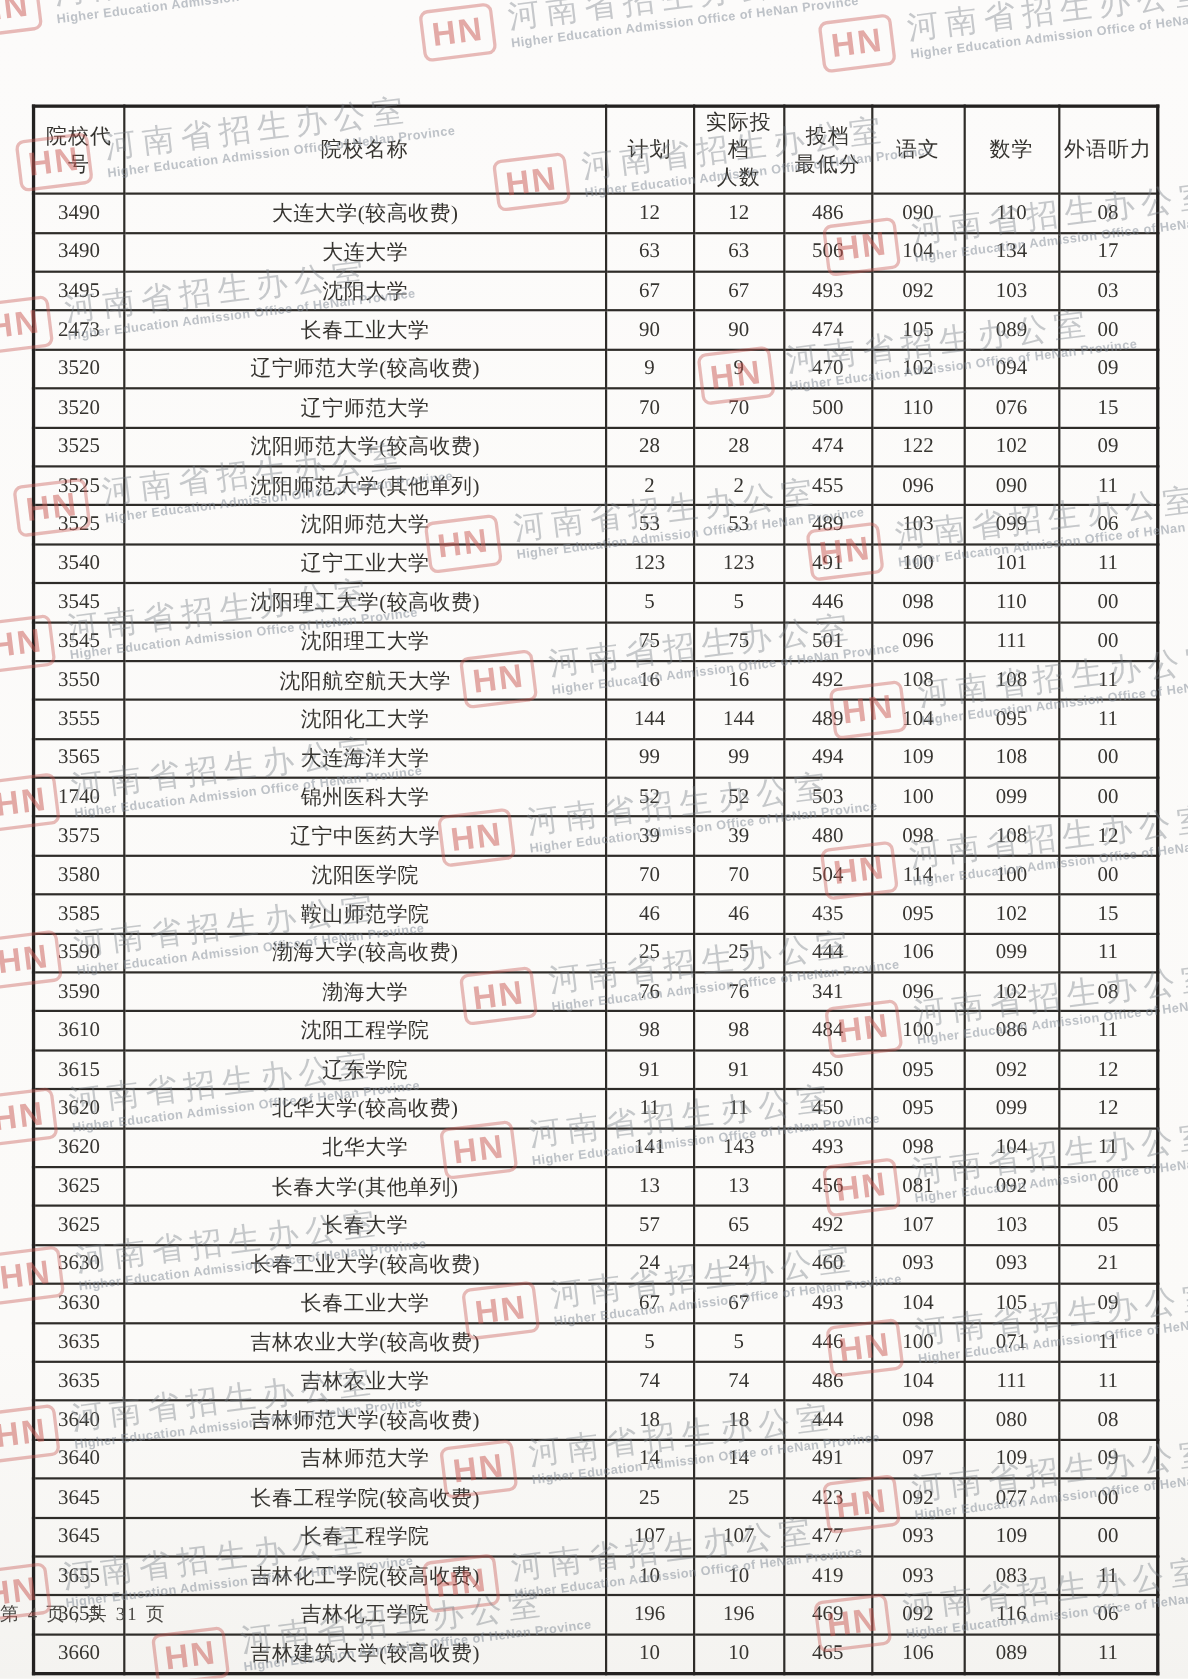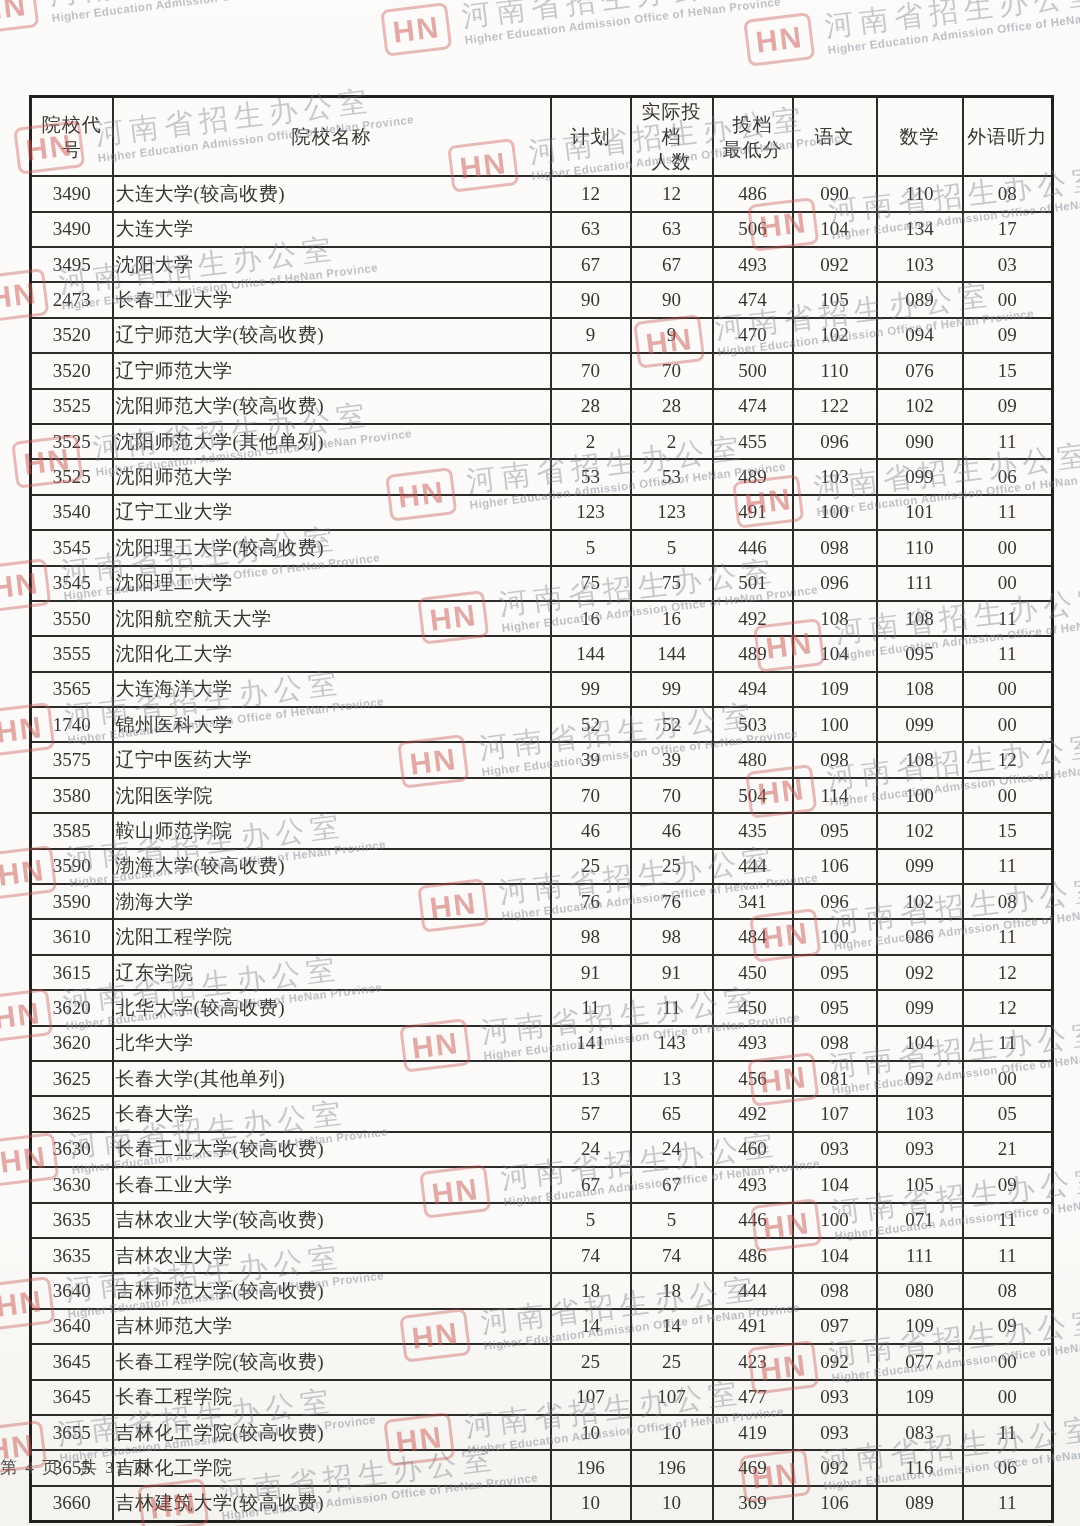--- a/index.html
+++ b/index.html
@@ -45,21 +45,21 @@
     line-height: 1.32;
     letter-spacing: 1px;
   }
   .score-table td {
     height: 31.4px;
     font-size: 19px;
     text-align: center;
     white-space: nowrap;
   }
   .score-table td.name {
-    text-align: left;
+    text-align: center;
     padding-left: 2px;
     letter-spacing: 0.5px;
   }
 
   
   .wm-layer {
     position: absolute;
     inset: 0;
     z-index: 3;
     pointer-events: none;
@@ -514,21 +514,21 @@
           <td>469</td>
           <td>092</td>
           <td>116</td>
           <td>06</td>
         </tr>
         <tr>
           <td>3660</td>
           <td class="name">吉林建筑大学(较高收费)</td>
           <td>10</td>
           <td>10</td>
-          <td>369</td>
+          <td>465</td>
           <td>106</td>
           <td>089</td>
           <td>11</td>
         </tr>
       </tbody>
   </table>
 
   <div class="footer">第 4 页，共 31 页</div>
 
   <div class="wm-layer" id="wm-layer">

